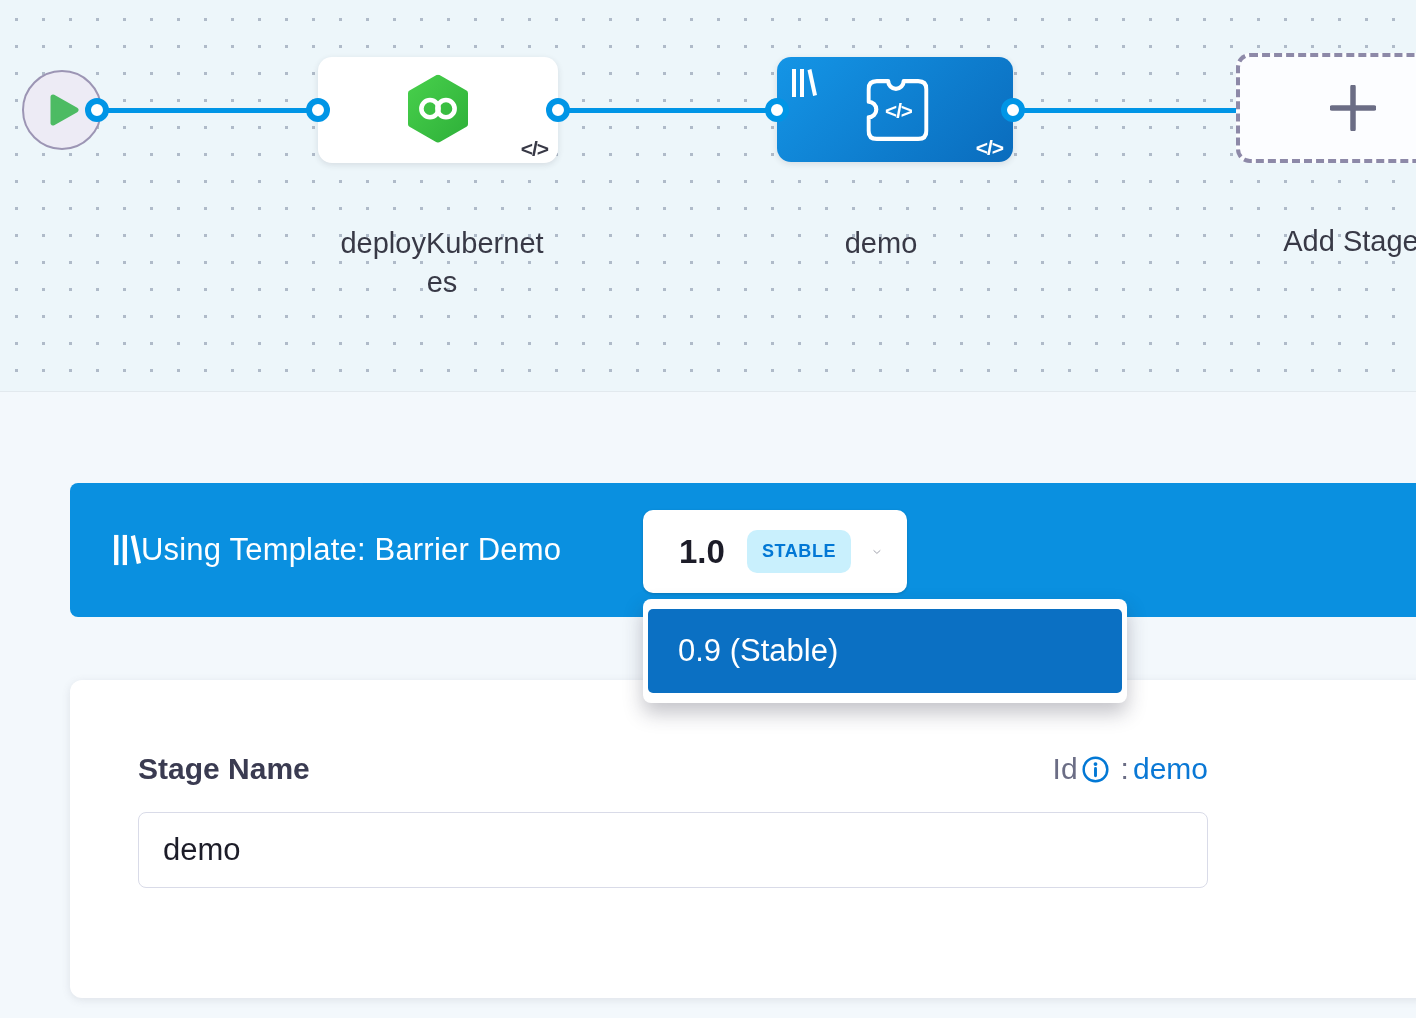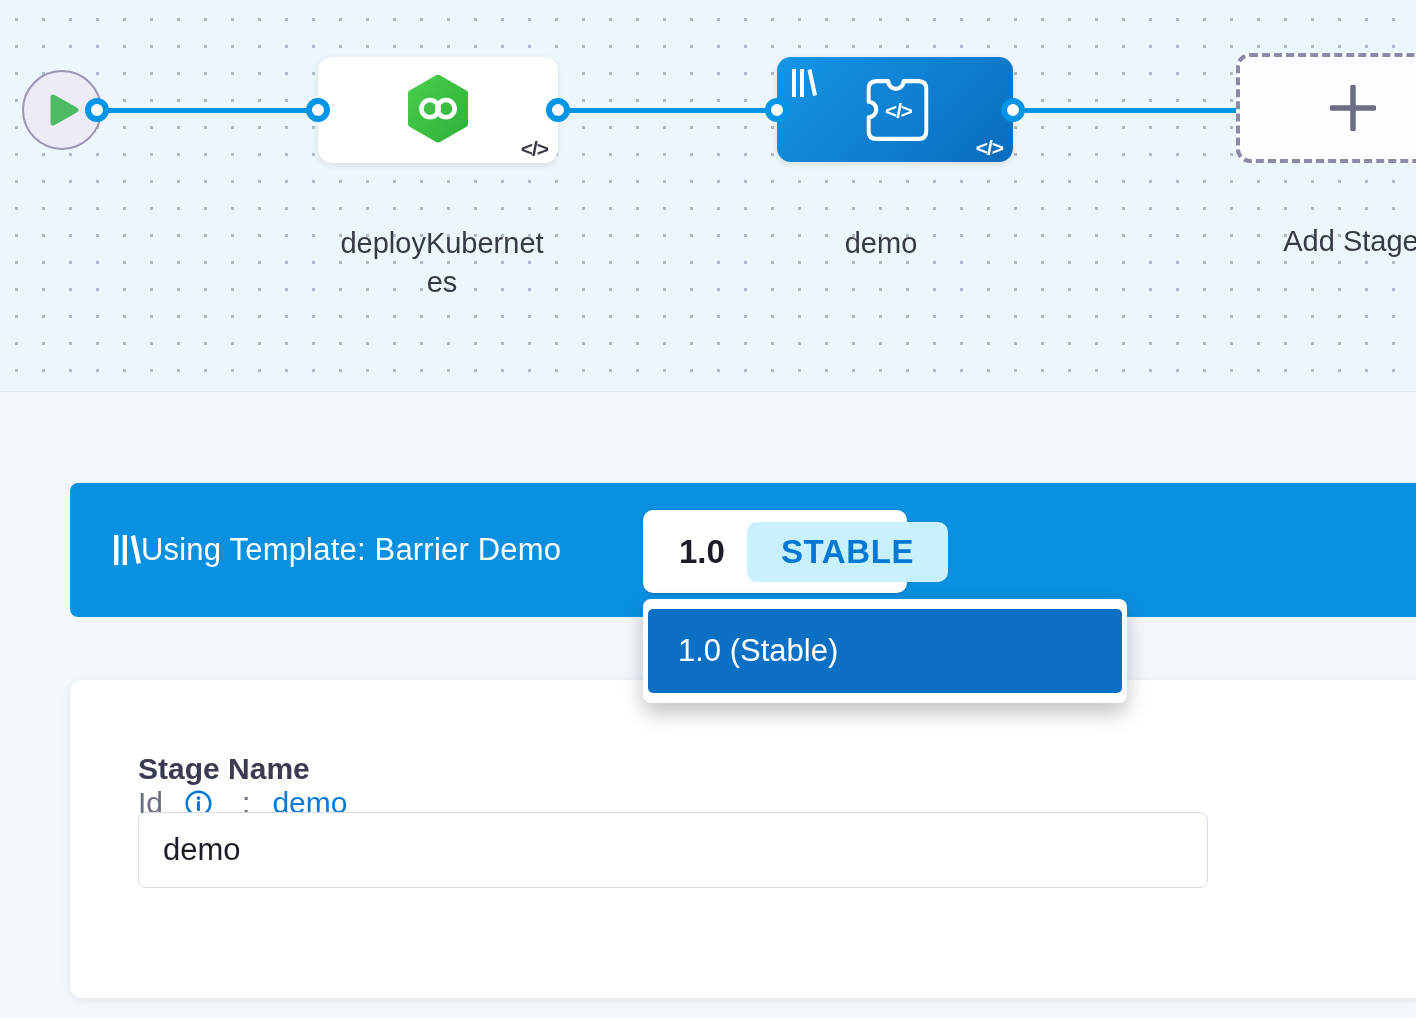--- a/index.html
+++ b/index.html
@@ -53,38 +53,38 @@
   
   .banner{position:absolute;left:70px;top:483px;width:1360px;height:134px;border-radius:8px;
     background:var(--banner-blue);display:flex;align-items:center;color:#fff;}
   .banner .lib-icon{margin-left:43px;}
   .banner-text{font-size:31px;font-weight:500;letter-spacing:.2px;}
 
   .version-btn{position:absolute;left:643px;top:510px;width:264px;height:83px;background:#fff;
     border-radius:10px;box-shadow:0 1px 3px rgba(0,0,0,.18);box-sizing:border-box;
     display:flex;align-items:center;padding:0 26px 0 36px;gap:22px;cursor:pointer;}
   .version-num{font-size:33px;font-weight:600;color:#1c1c28;}
-  .version-chip{background:var(--chip-bg);color:var(--chip-text);font-size:33px;font-weight:700;
-    letter-spacing:.6px;padding:11px 34px;border-radius:10px;}
+  .version-chip{background:var(--chip-bg);color:var(--chip-text);font-size:18px;font-weight:700;
+    letter-spacing:.6px;padding:11px 15px;border-radius:10px;}
   .version-btn svg{margin-left:auto;}
 
   .dropdown{position:absolute;left:643px;top:599px;width:484px;height:104px;background:#fff;
     border-radius:8px;box-shadow:0 10px 20px rgba(40,41,61,.28);z-index:10;box-sizing:border-box;
     padding:10px 5px;}
   .dropdown-item{height:84px;background:var(--dropdown-item-blue);border-radius:5px;
     display:flex;align-items:center;padding-left:30px;box-sizing:border-box;
     color:#fff;font-size:31px;cursor:pointer;}
 
   
   .panel{position:absolute;left:70px;top:680px;width:1360px;height:318px;background:#fff;
     border-radius:12px;box-shadow:0 2px 8px rgba(96,97,112,.14);}
   .form-row{position:absolute;left:68px;top:72px;width:1070px;display:flex;
-    align-items:flex-start;justify-content:space-between;flex-direction:column;}
+    align-items:flex-end;justify-content:space-between;}
   .field-label{font-size:30px;font-weight:600;color:#3a3b51;}
-  .id-group{display:flex;align-items:center;gap:22px;font-size:30px;color:var(--text-gray);}
+  .id-group{display:flex;align-items:center;gap:4px;font-size:30px;color:var(--text-gray);}
   .id-group .sep{margin-left:8px;}
   .id-value{color:var(--link-blue);cursor:pointer;}
   .name-input{position:absolute;left:68px;top:132px;width:1070px;height:76px;box-sizing:border-box;
     border:1.5px solid #d9dbe8;border-radius:8px;font-size:31px;color:#1c1c28;
     padding:0 24px;font-family:inherit;background:#fff;outline:none;}
 </style>
 </head>
 <body>
 
 <div id="app">
@@ -175,16 +175,16 @@
           <line x1="12" y1="11" x2="12" y2="17.6" stroke="#0278d5" stroke-width="2.6" stroke-linecap="round"></line>
         </svg>
         <span class="sep">:</span>
         <span class="id-value">demo</span>
       </span>
     </div>
     <input class="name-input" type="text" value="demo" style="">
   </div>
 
   <div class="dropdown">
-    <div class="dropdown-item">1.0 (Stable)</div>
+    <div class="dropdown-item">0.9 (Stable)</div>
   </div>
 
 </div>
 
 </body></html>

